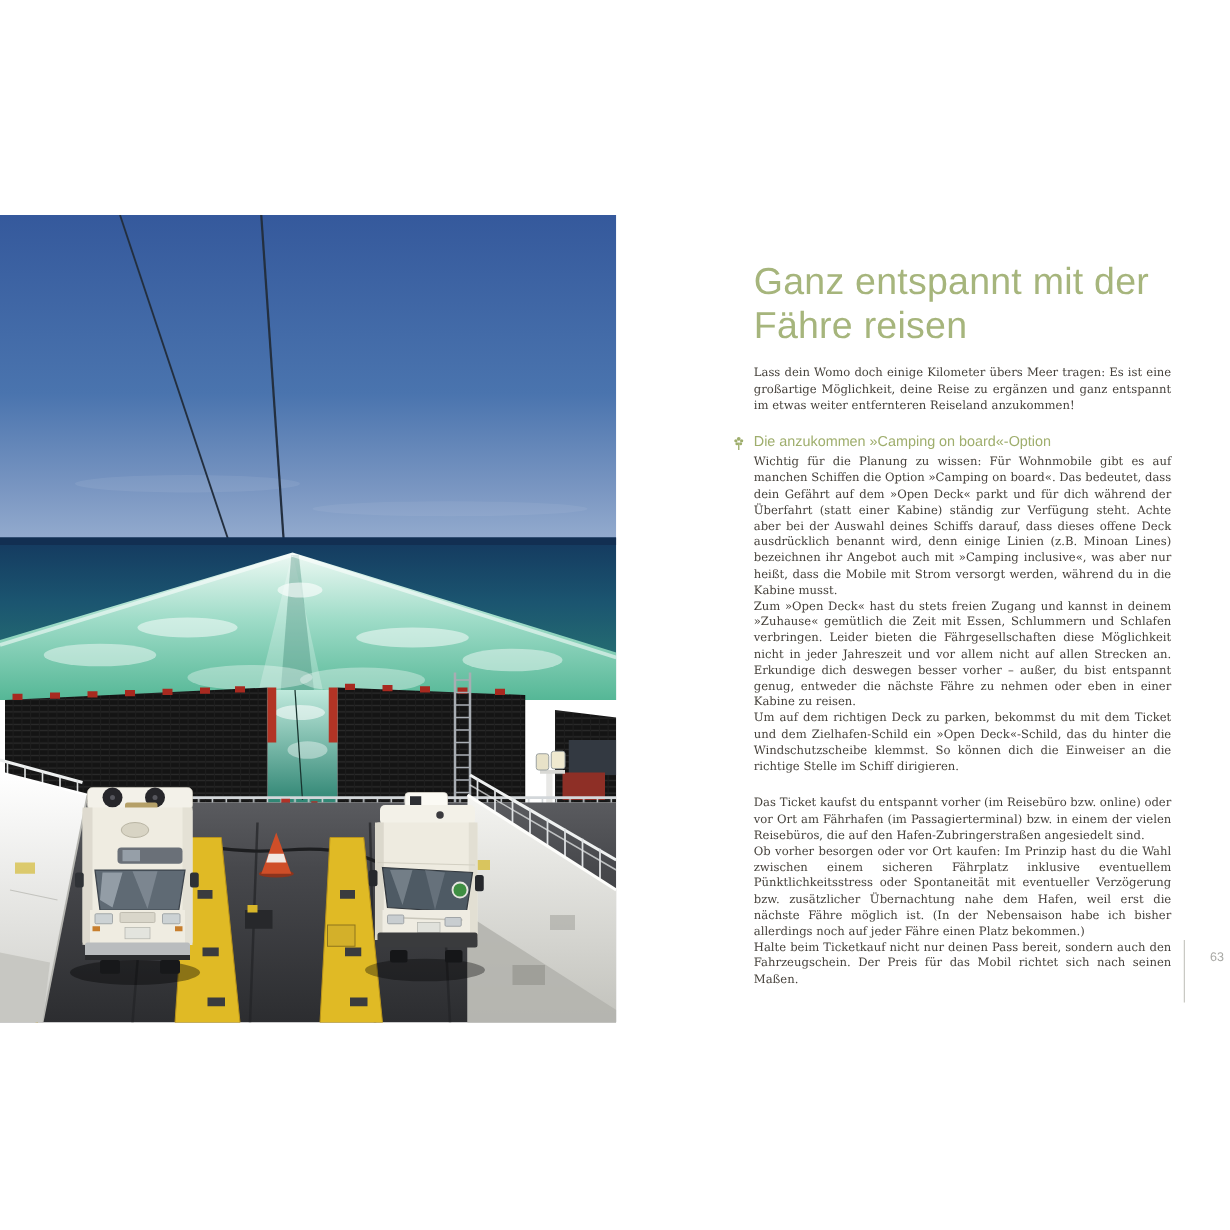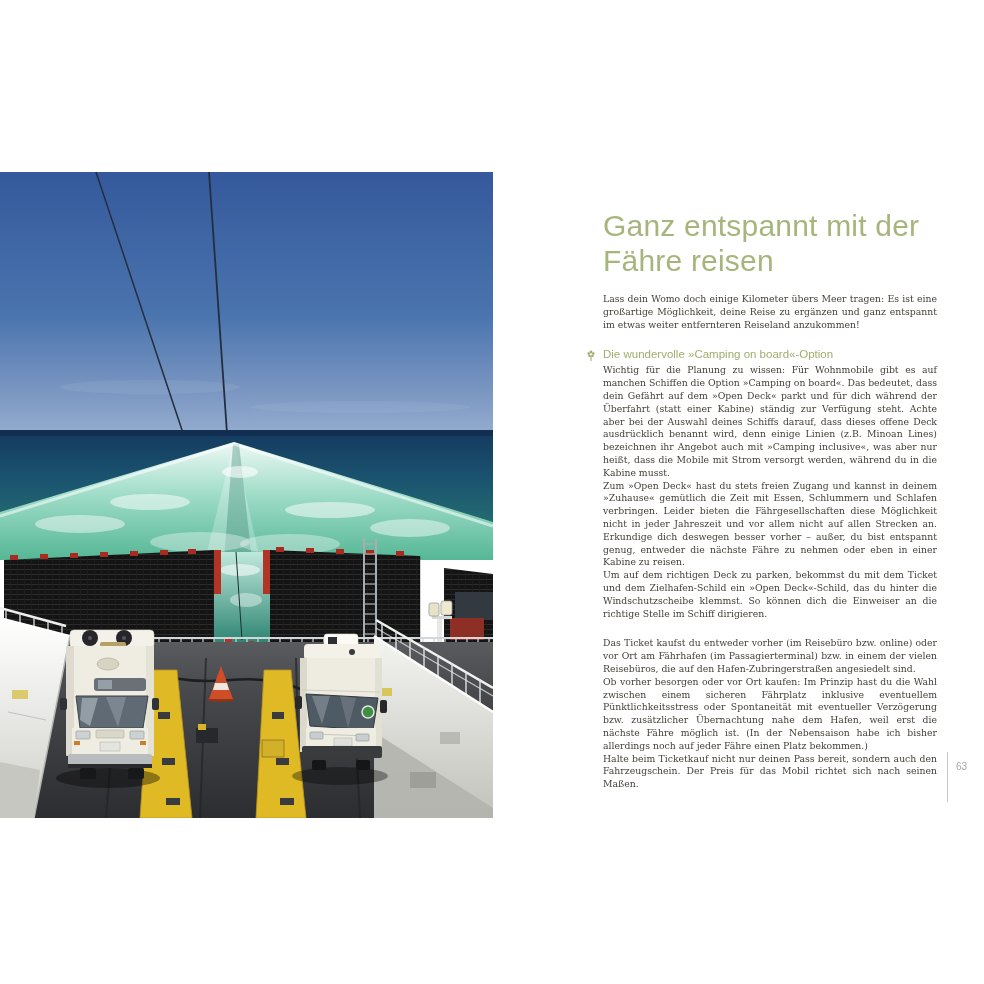--- a/index.html
+++ b/index.html
@@ -15,21 +15,21 @@
   .body-text{font-family:"DejaVu Serif","Liberation Serif",serif;font-size:9.3px;
              line-height:12.8px;text-align:justify;color:#45403a;}
   .body-text p{margin:0;}
   .section{margin-top:17px;}
   .heading-row{position:relative;margin:0 0 3px 0;}
   .heading-row h2{margin:0;font-family:"Liberation Sans",sans-serif;font-weight:400;
                   font-size:11.5px;line-height:13px;color:#9fae6d;}
   .flower{position:absolute;left:-17px;top:0px;width:10px;height:13px;}
   
   .pagenum{position:absolute;left:947px;top:752px;height:50px;border-left:1px solid #c9c9c4;
-           padding:9px 0 0 8px;box-sizing:border-box;font-size:10px;color:#a8a8a4;
+           padding:9px 0 0 20px;box-sizing:border-box;font-size:10px;color:#a8a8a4;
            font-family:"Liberation Sans",sans-serif;}
 </style>
 </head>
 <body>
 
 <div class="canvas">
 
   <div class="photo">
     <svg viewBox="0 0 493 646" xmlns="http://www.w3.org/2000/svg">
       <defs>
@@ -326,32 +326,32 @@
             <g fill="#9fae6d">
               <circle cx="5" cy="3" r="1.5"></circle>
                 <circle cx="2.7" cy="4.6" r="1.3"></circle>
               <circle cx="7.3" cy="4.6" r="1.3"></circle>
                 <circle cx="3.5" cy="6.9" r="1.2"></circle>
               <circle cx="6.5" cy="6.9" r="1.2"></circle>
             </g>
             <path d="M5 6 V12" stroke="#9fae6d" stroke-width="1.1" fill="none"></path>
           </svg>
         </span>
-        <h2>Die wundervolle »Camping on board«-Option</h2>
+        <h2>Die anzukommen »Camping on board«-Option</h2>
       </div>
       <div class="body-text">
         <p>Wichtig für die Planung zu wissen: Für Wohnmobile gibt es auf manchen Schiffen die Option »Camping on board«. Das bedeutet, dass dein Gefährt auf dem »Open Deck« parkt und für dich während der Überfahrt (statt einer Kabine) ständig zur Verfügung steht. Achte aber bei der Auswahl deines Schiffs darauf, dass dieses offene Deck ausdrücklich benannt wird, denn einige Linien (z.B. Minoan Lines) bezeichnen ihr Angebot auch mit »Camping inclusive«, was aber nur heißt, dass die Mobile mit Strom versorgt werden, während du in die Kabine musst.</p>
         <p>Zum »Open Deck« hast du stets freien Zugang und kannst in deinem »Zuhause« gemütlich die Zeit mit Essen, Schlummern und Schlafen verbringen. Leider bieten die Fährgesellschaften diese Möglichkeit nicht in jeder Jahreszeit und vor allem nicht auf allen Strecken an. Erkundige dich deswegen besser vorher – außer, du bist entspannt genug, entweder die nächste Fähre zu nehmen oder eben in einer Kabine zu reisen.</p>
         <p>Um auf dem richtigen Deck zu parken, bekommst du mit dem Ticket und dem Zielhafen-Schild ein »Open Deck«-Schild, das du hinter die Windschutzscheibe klemmst. So können dich die Einweiser an die richtige Stelle im Schiff dirigieren.</p>
       </div>
     </div>
 
     <div class="section">
       <div class="body-text">
-        <p>Das Ticket kaufst du entweder vorher (im Reisebüro bzw. online) oder vor Ort am Fährhafen (im Passagierterminal) bzw. in einem der vielen Reisebüros, die auf den Hafen-Zubringerstraßen angesiedelt sind.</p>
+        <p>Das Ticket kaufst du entspannt vorher (im Reisebüro bzw. online) oder vor Ort am Fährhafen (im Passagierterminal) bzw. in einem der vielen Reisebüros, die auf den Hafen-Zubringerstraßen angesiedelt sind.</p>
         <p>Ob vorher besorgen oder vor Ort kaufen: Im Prinzip hast du die Wahl zwischen einem sicheren Fährplatz inklusive eventuellem Pünktlichkeitsstress oder Spontaneität mit eventueller Verzögerung bzw. zusätzlicher Übernachtung nahe dem Hafen, weil erst die nächste Fähre möglich ist. (In der Nebensaison habe ich bisher allerdings noch auf jeder Fähre einen Platz bekommen.)</p>
         <p>Halte beim Ticketkauf nicht nur deinen Pass bereit, sondern auch den Fahrzeugschein. Der Preis für das Mobil richtet sich nach seinen Maßen.</p>
       </div>
     </div>
   </div>
 
   <div class="pagenum">
     <span>63</span>
   </div>
 

